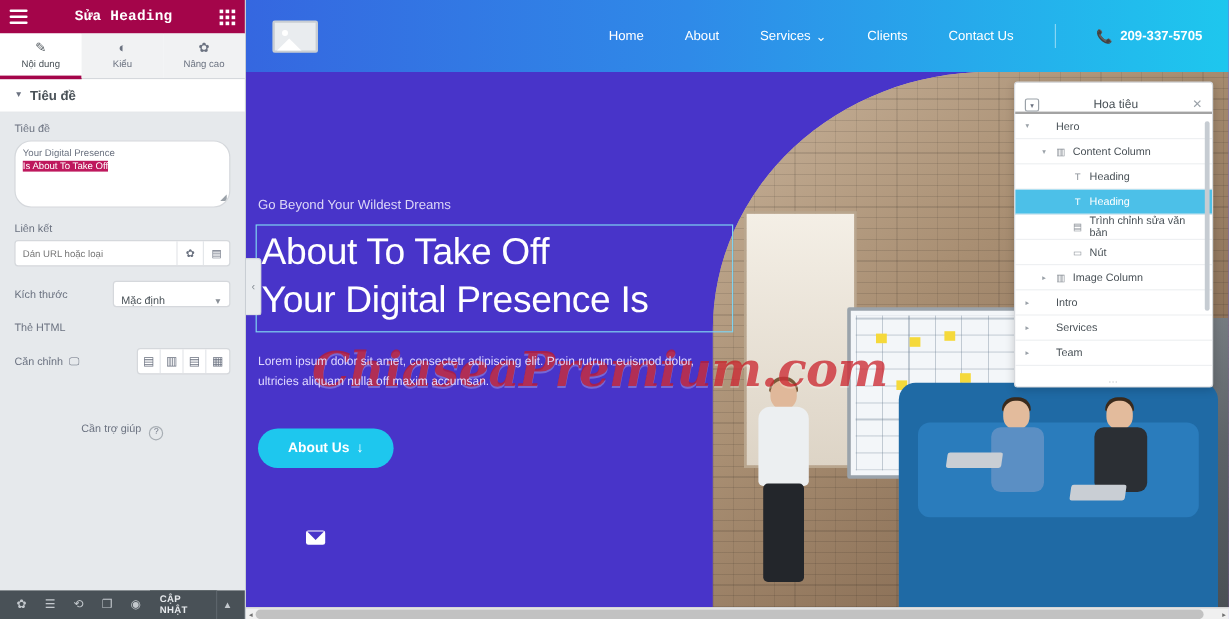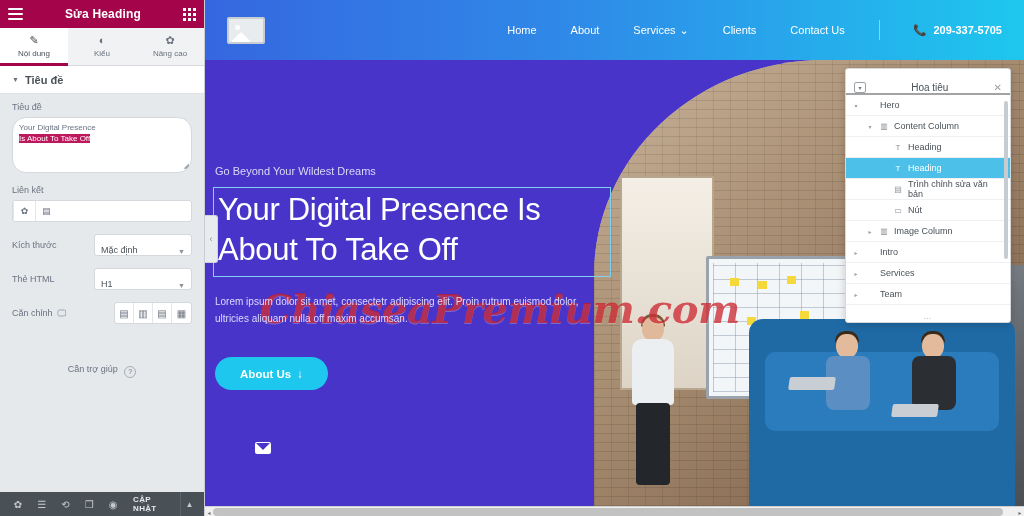--- a/index.html
+++ b/index.html
@@ -14,21 +14,21 @@
   #editor-panel {
     position:absolute; left:0; top:0; width:205px; height:516px;
     background:#e6e9ec; display:flex; flex-direction:column;
     border-right:1px solid #c9ced4; z-index:40;
   }
   .panel-header {
     height:28px; background:#a4054a; color:#fff;
     display:flex; align-items:center; justify-content:space-between;
     padding:0 8px; flex:0 0 28px;
   }
-  .panel-header .title { font-size:12px; font-weight:bold; letter-spacing:.2px; }
+  .panel-header .title { font-size:12px; font-weight:bold; letter-spacing:.2px;font-family:Liberation Mono, monospace; }
   .ico-ham { width:15px; height:12px; display:flex; flex-direction:column; justify-content:space-between; cursor:pointer; }
   .ico-ham i { display:block; height:2px; background:#fff; border-radius:1px; }
   .ico-grid { display:grid; grid-template-columns:repeat(3,3px); grid-template-rows:repeat(3,3px); gap:2px; cursor:pointer; }
   .ico-grid i { background:#fff; display:block; width:3px; height:3px; }
 
   .panel-tabs { height:38px; background:#fff; display:flex; flex:0 0 38px; border-bottom:1px solid #d5d8dc; }
   .panel-tab {
     flex:1; display:flex; flex-direction:column; align-items:center; justify-content:center;
     font-size:8px; color:#6b7280; gap:3px; cursor:pointer; position:relative;
     background:#f1f2f3;
@@ -282,39 +282,36 @@
       <div class="ta">
         <div>Your Digital Presence</div>
         <div><span class="sel">Is About To Take Off</span></div>
         <span class="rsz">◢</span>
       </div>
     </div>
 
     <div class="fld">
       <label class="fld-label">Liên kết</label>
       <div class="link-row">
+        <input type="text" placeholder="Dán URL hoặc loại" style="">
         <div class="link-btn">✿</div>
         <div class="link-btn">▤</div>
       </div>
     </div>
 
     <div class="row2">
       <span class="lbl">Kích thước</span>
       <div class="sel-box">
         <span>Mặc định</span>
         <span class="cd">▼</span>
       </div>
     </div>
 
     <div class="row2">
       <span class="lbl">Thẻ HTML</span>
-      <div class="sel-box">
-        <span>H1</span>
-        <span class="cd">▼</span>
-      </div>
     </div>
 
     <div class="row2">
       <span class="lbl">
         <span>Căn chỉnh</span>
         <span>🖵</span>
       </span>
       <div class="align-grp">
         <div class="align-btn">▤</div>
         <div class="align-btn">▥</div>
@@ -406,22 +403,22 @@
         <div class="s-head"></div>
         <div class="s-body" style="background:#2b2f34;"></div>
       </div>
       <div class="laptop" style="right:44%;bottom:26%;"></div>
       <div class="laptop" style="right:20%;bottom:20%;"></div>
     </div>
 
     <div class="hero-copy">
       <div class="eyebrow">Go Beyond Your Wildest Dreams</div>
       <div class="h1-box">
+        <div class="h1">About To Take Off</div>
         <div class="h1">Your Digital Presence Is</div>
-        <div class="h1">About To Take Off</div>
       </div>
       <div class="hero-p">Lorem ipsum dolor sit amet, consectetr adipiscing elit. Proin rutrum euismod dolor, ultricies aliquam nulla off  maxim accumsan.</div>
       <button class="about-btn">
         <span>About Us</span>
         <span>↓</span>
       </button>
     </div>
 
     <div class="mail-ico"></div>
     <div class="collapse-tab">‹</div>

